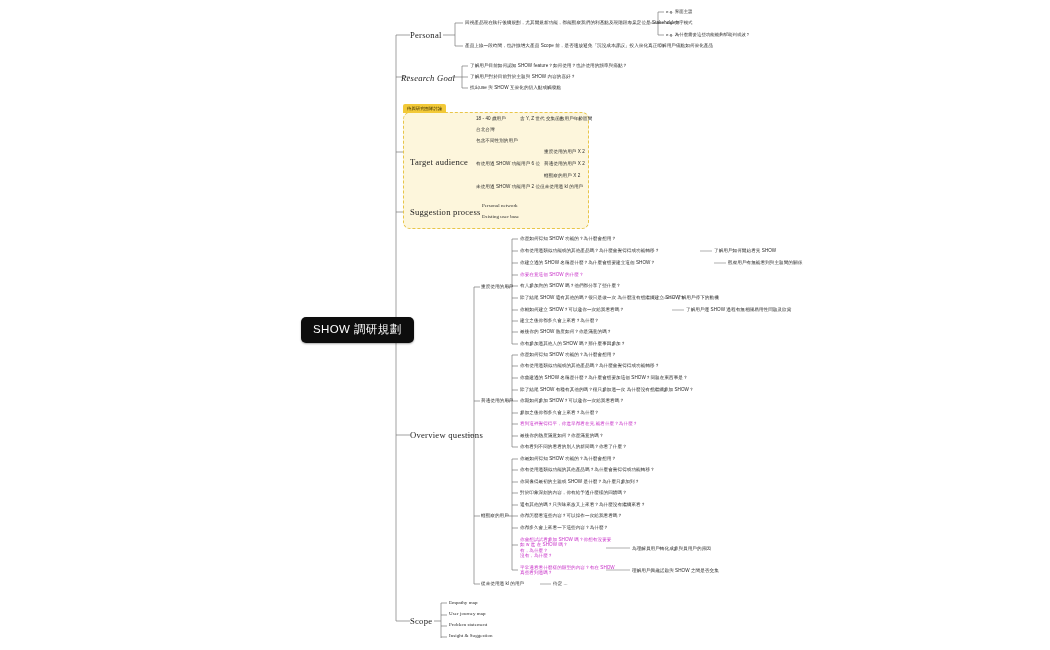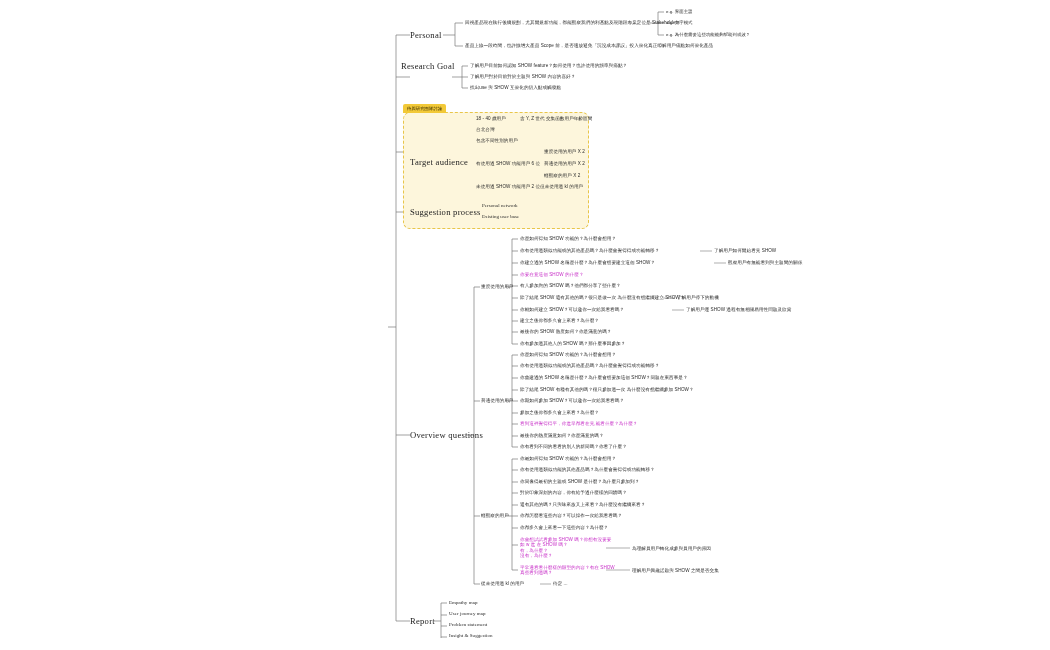--- a/index.html
+++ b/index.html
@@ -187,27 +187,28 @@
       <path d="M441,603 L447,603"></path>
       <path d="M441,615 L447,615"></path>
       <path d="M441,626 L447,626"></path>
       <path d="M441,637 L447,637"></path>
     </g>
   </svg>
 
   <div class="region" style="left:403px;top:112px;width:184px;height:115px;"></div>
   <div class="region-tag" style="left:403px;top:104px;">待與研究團隊討論</div>
 
+  <div class="root" style="left:301px;top:317px;">SHOW 調研規劃</div>
 
   <div class="l1" style="left:410px;top:30px;">Personal</div>
-  <div class="l1" style="left:401px;top:61px;">Research Goal</div>
+  <div class="l1" style="left:401px;top:73px;font-style:italic;">Research Goal</div>
   <div class="l1" style="left:410px;top:157px;">Target audience</div>
   <div class="l1" style="left:410px;top:207px;">Suggestion process</div>
   <div class="l1" style="left:410px;top:430px;">Overview questions</div>
-  <div class="l1" style="left:410px;top:616px;">Report</div>
+  <div class="l1" style="left:410px;top:616px;">Scope</div>
 
   <div class="leaf" style="left:465px;top:20px;">回視產品現在執行後續規劃，尤其開規新功能，都能觀察我們的利基點及現階段專業定位是 Stakeholders</div>
   <div class="leaf" style="left:465px;top:43px;">產品上線一段時間，也許擴增大產品 Scope 前，是否適放避免「沉沒成本謬誤」投入優化真正瞭解用戶痛點如何優化產品</div>
   <div class="leaf eg" style="left:666px;top:9px;">e.g. 界面主題</div>
   <div class="leaf eg" style="left:666px;top:20px;">e.g. 文字模式</div>
   <div class="leaf eg" style="left:666px;top:32px;">e.g. 為什麼需要這些功能能夠幫助到成效？</div>
 
   <div class="leaf" style="left:470px;top:63px;">了解用戶目前如何認知 SHOW feature？如何使用？也許使用的頻率與痛點？</div>
   <div class="leaf" style="left:470px;top:74px;">了解用戶對於目前對於主題與 SHOW 內容的喜好？</div>
   <div class="leaf" style="left:470px;top:85px;">找出use 與 SHOW 互優化的切入點或觸發點</div>

